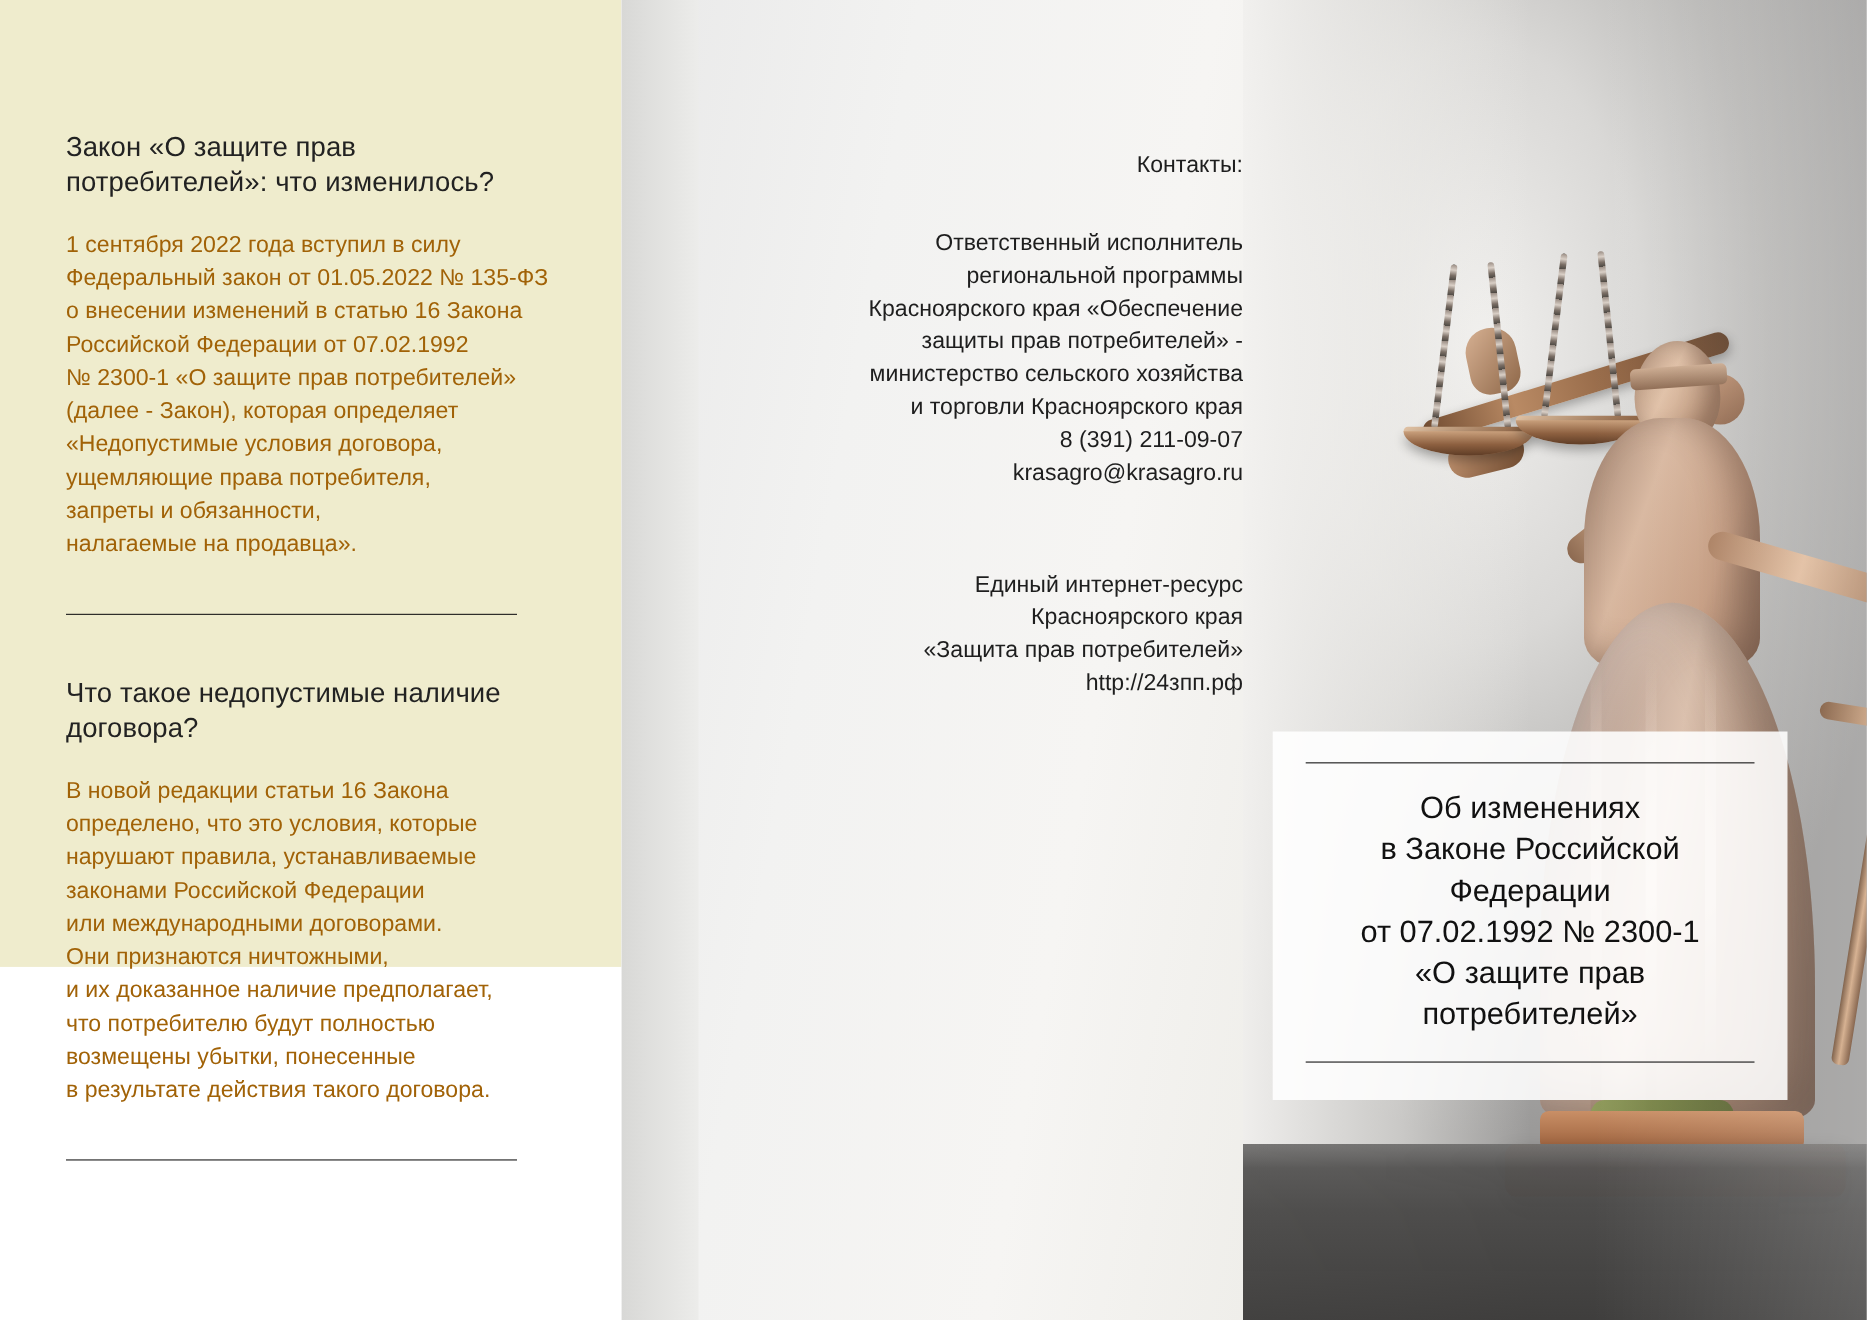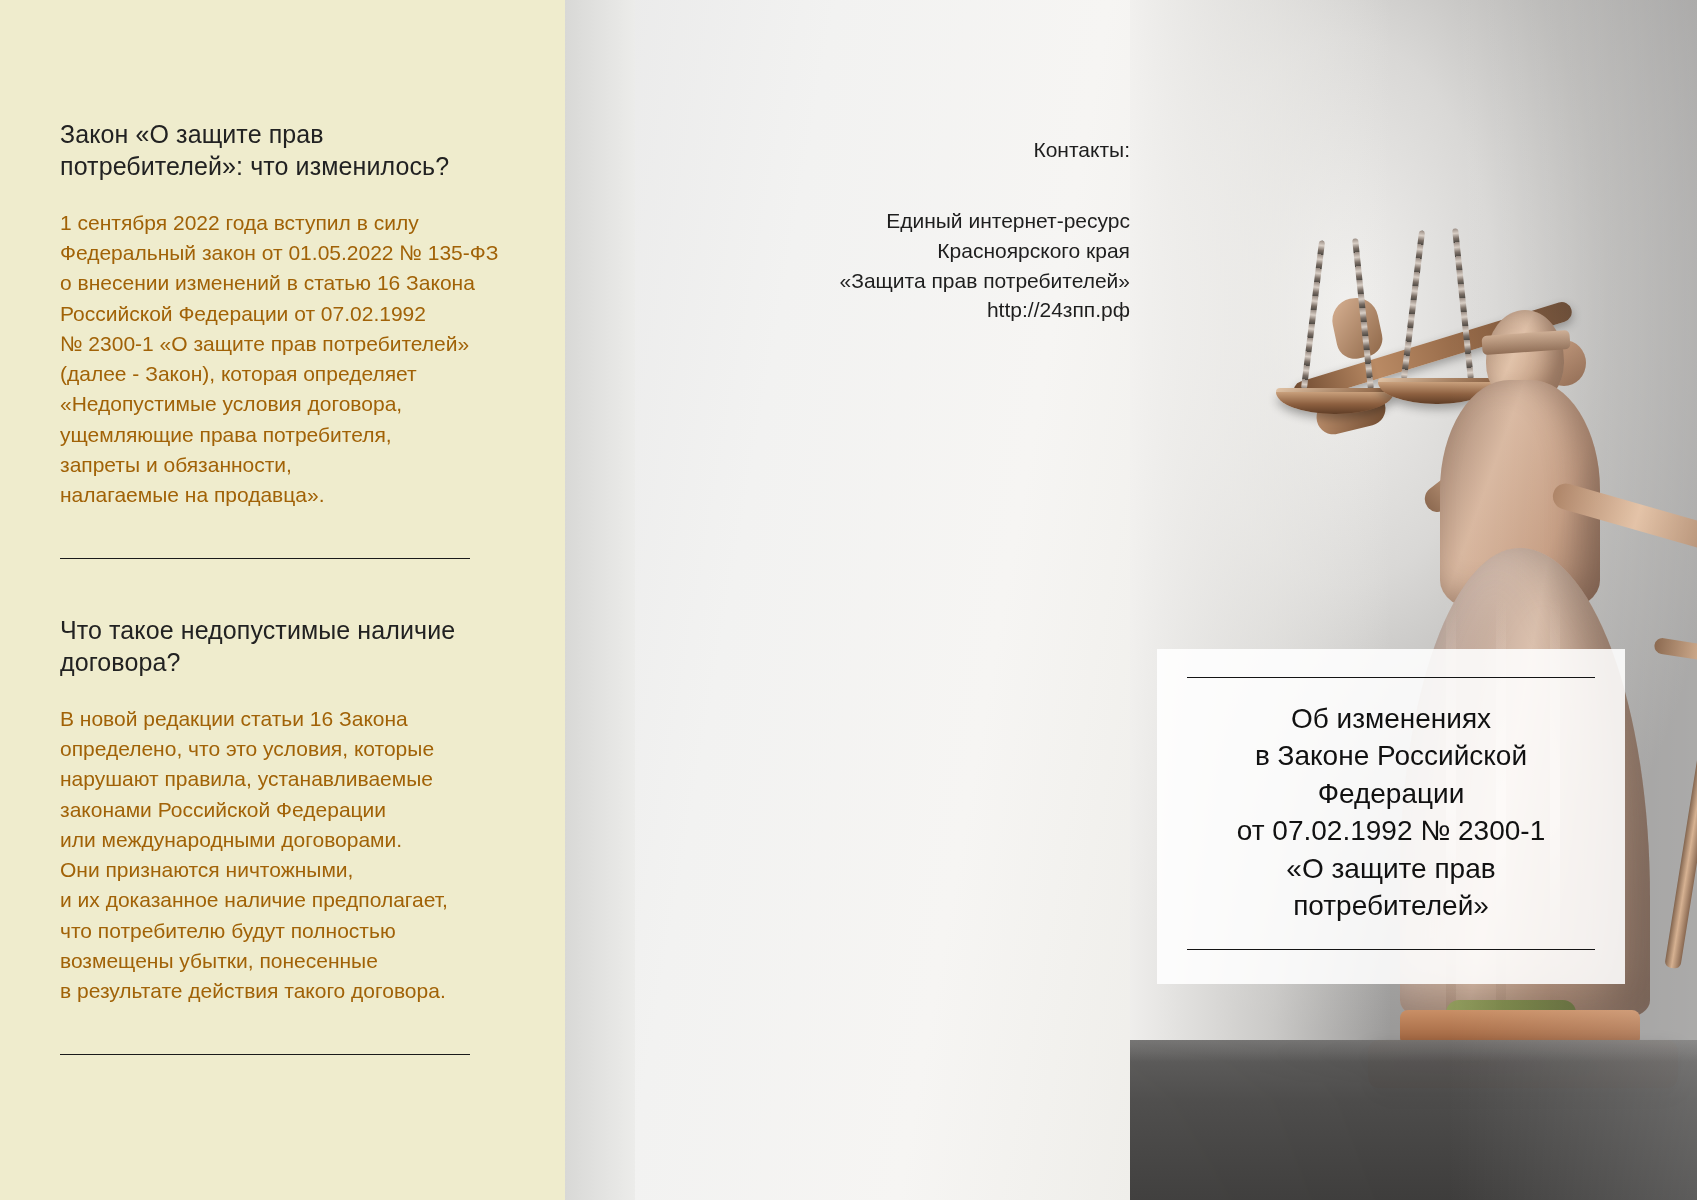--- a/index.html
+++ b/index.html
@@ -19,21 +19,21 @@
     width: 1697px;
     height: 1200px;
     display: flex;
     overflow: hidden;
   }
 
   
   .panel-left {
     position: relative;
     width: 565px;
-    height: 1200px;
+    height: 879px;
     background: #efeccd;
     flex: 0 0 565px;
     box-sizing: border-box;
   }
   .left-inner {
     position: absolute;
     left: 60px;
     top: 118px;
     width: 450px;
   }
@@ -341,21 +341,21 @@
     right: 0; top: 0; bottom: 0;
     width: 250px;
     background: linear-gradient(90deg, rgba(255,255,255,0.0), rgba(255,255,255,0.16));
     pointer-events: none;
   }
 
   
   .title-card {
     position: absolute;
     right: 72px;
-    bottom: 216px;
+    bottom: 200px;
     width: 468px;
     padding: 28px 30px 34px 30px;
     background: rgba(255,255,255,0.88);
     box-sizing: border-box;
     text-align: center;
     z-index: 6;
   }
   .title-card .tc-rule {
     border: none;
     border-top: 1.8px solid #141414;
@@ -407,20 +407,28 @@
 возмещены убытки, понесенные
 в результате действия такого договора.</p>
       <hr class="rule">
     </div>
 
   </section>
 
   <section class="panel-middle">
     <div class="contacts">
       <p class="contacts-label">Контакты:</p>
+      <p class="contact-block spaced">Ответственный исполнитель
+региональной программы
+Красноярского края «Обеспечение
+защиты прав потребителей» -
+министерство сельского хозяйства
+и торговли Красноярского края
+8 (391) 211-09-07
+krasagro@krasagro.ru</p>
       <p class="contact-block">Единый интернет-ресурс
 Красноярского края
 «Защита прав потребителей»
 http://24зпп.рф</p>
     </div>
   </section>
 
   <section class="panel-right">
     <div class="photo-bg"></div>
     <div class="photo-bg-veil"></div>

